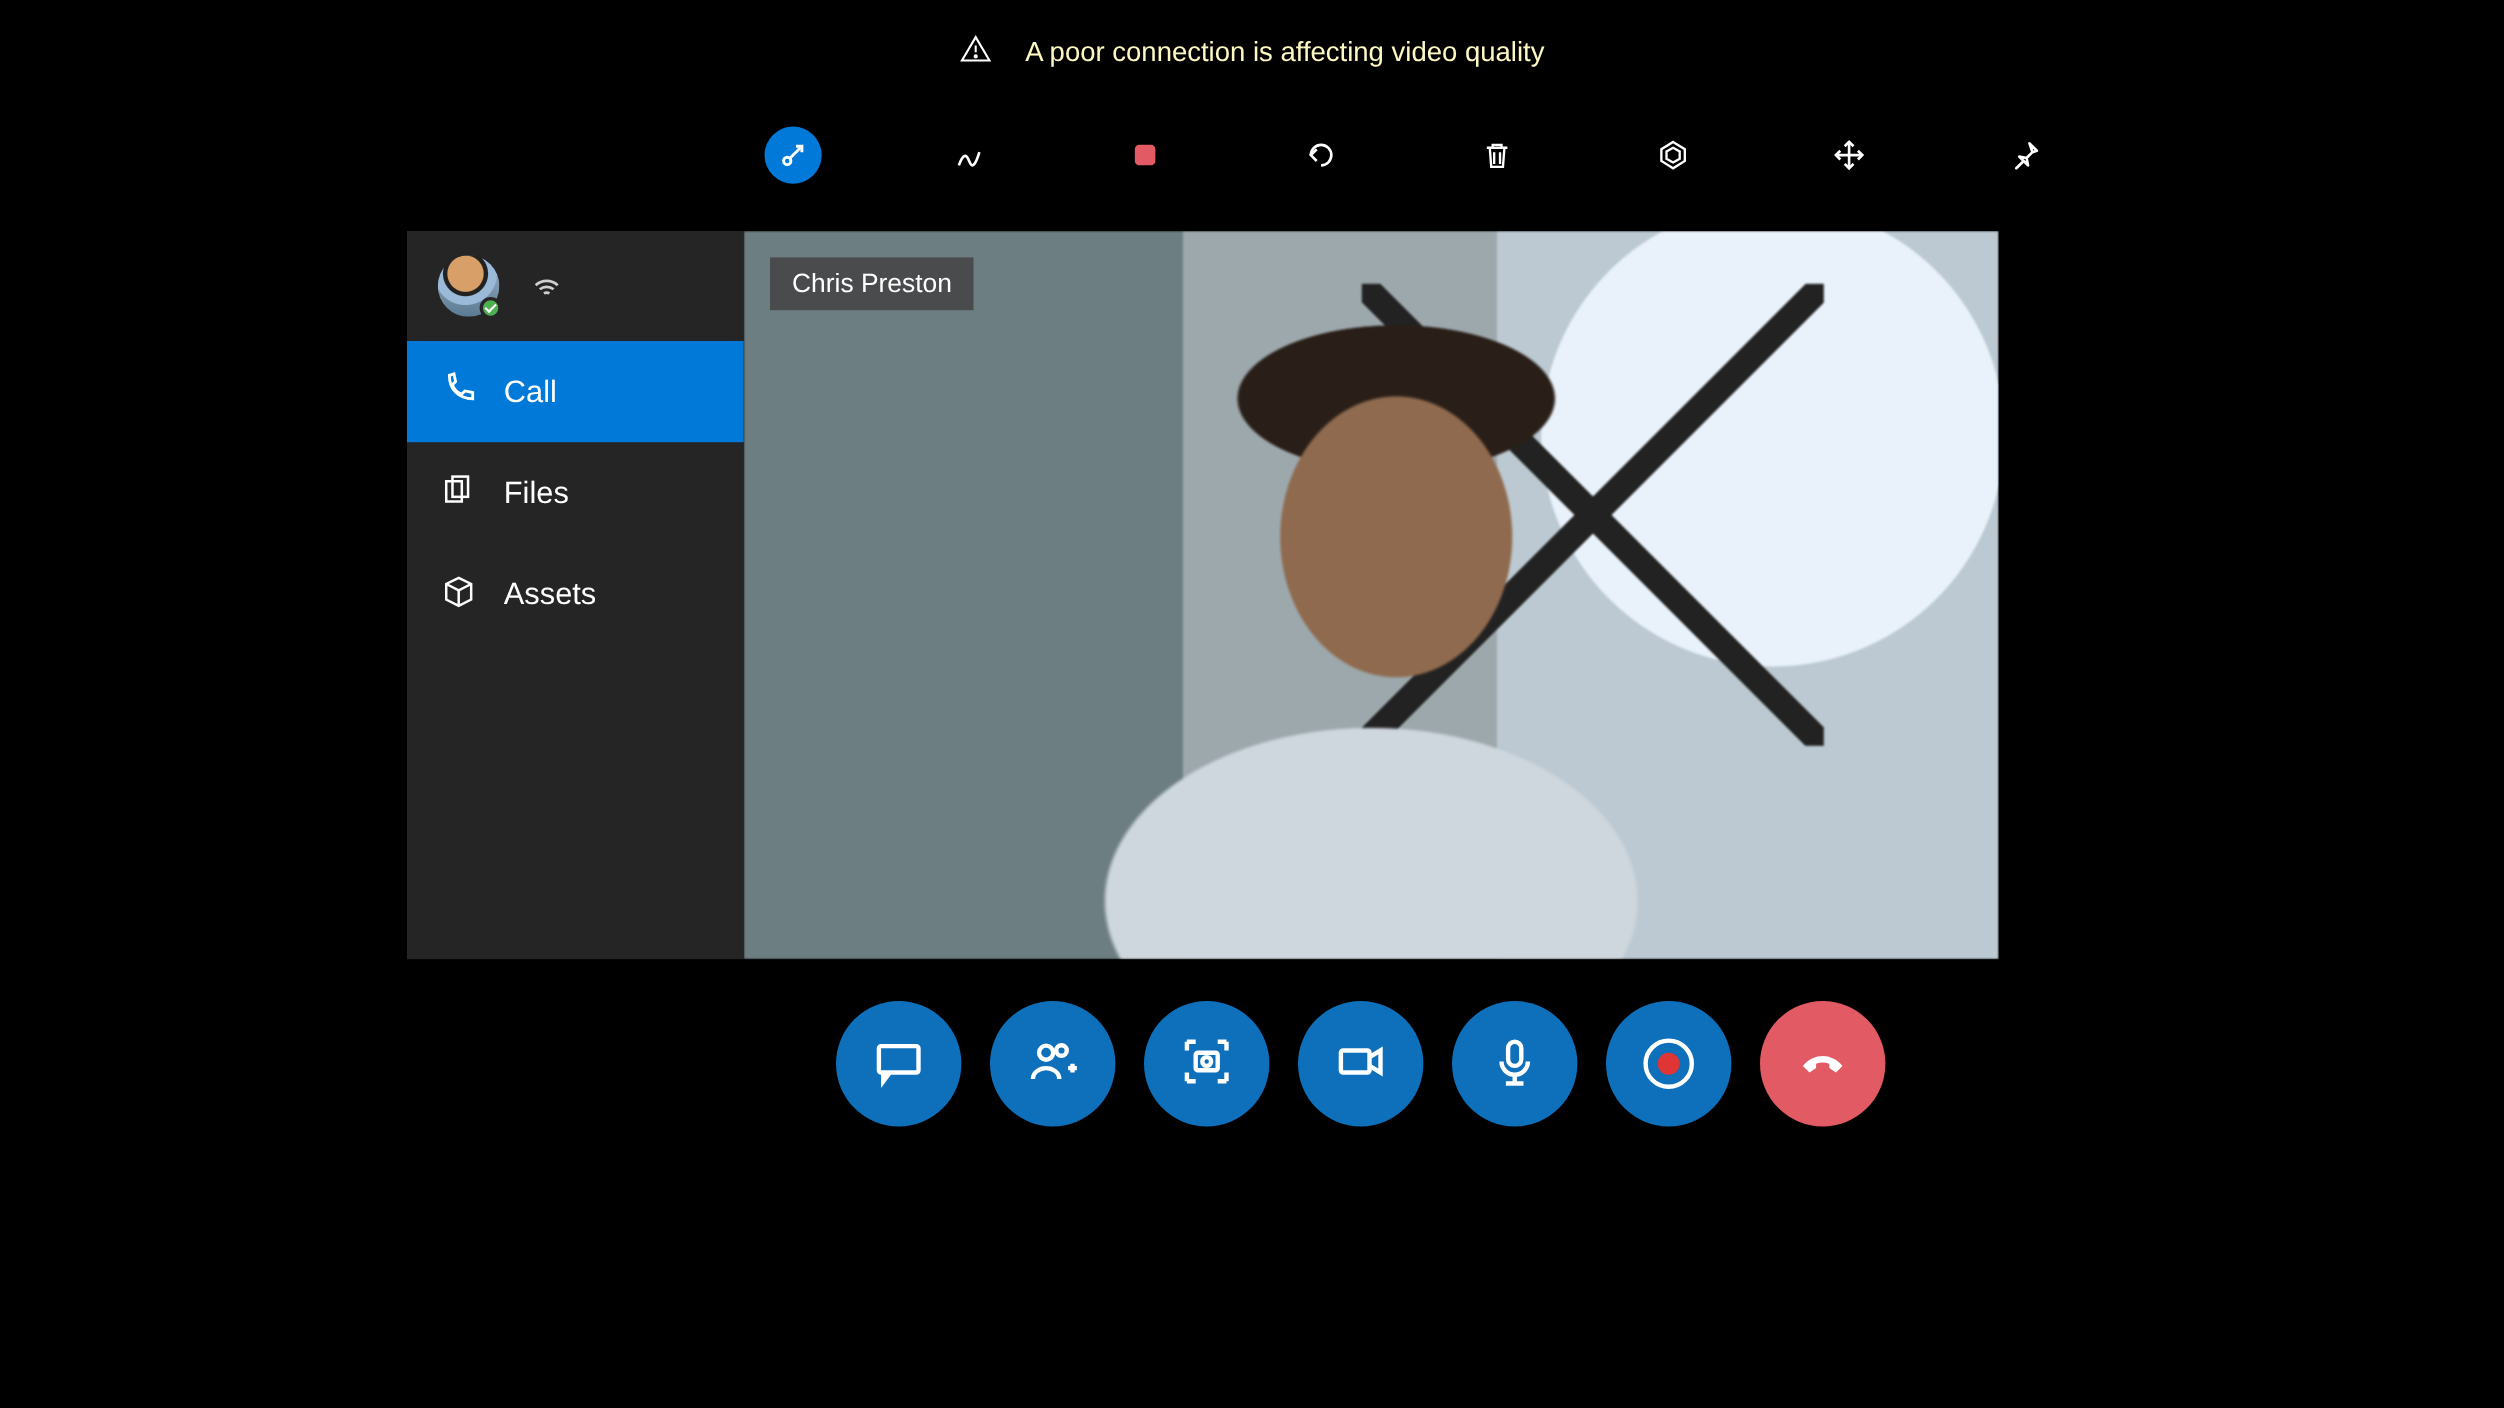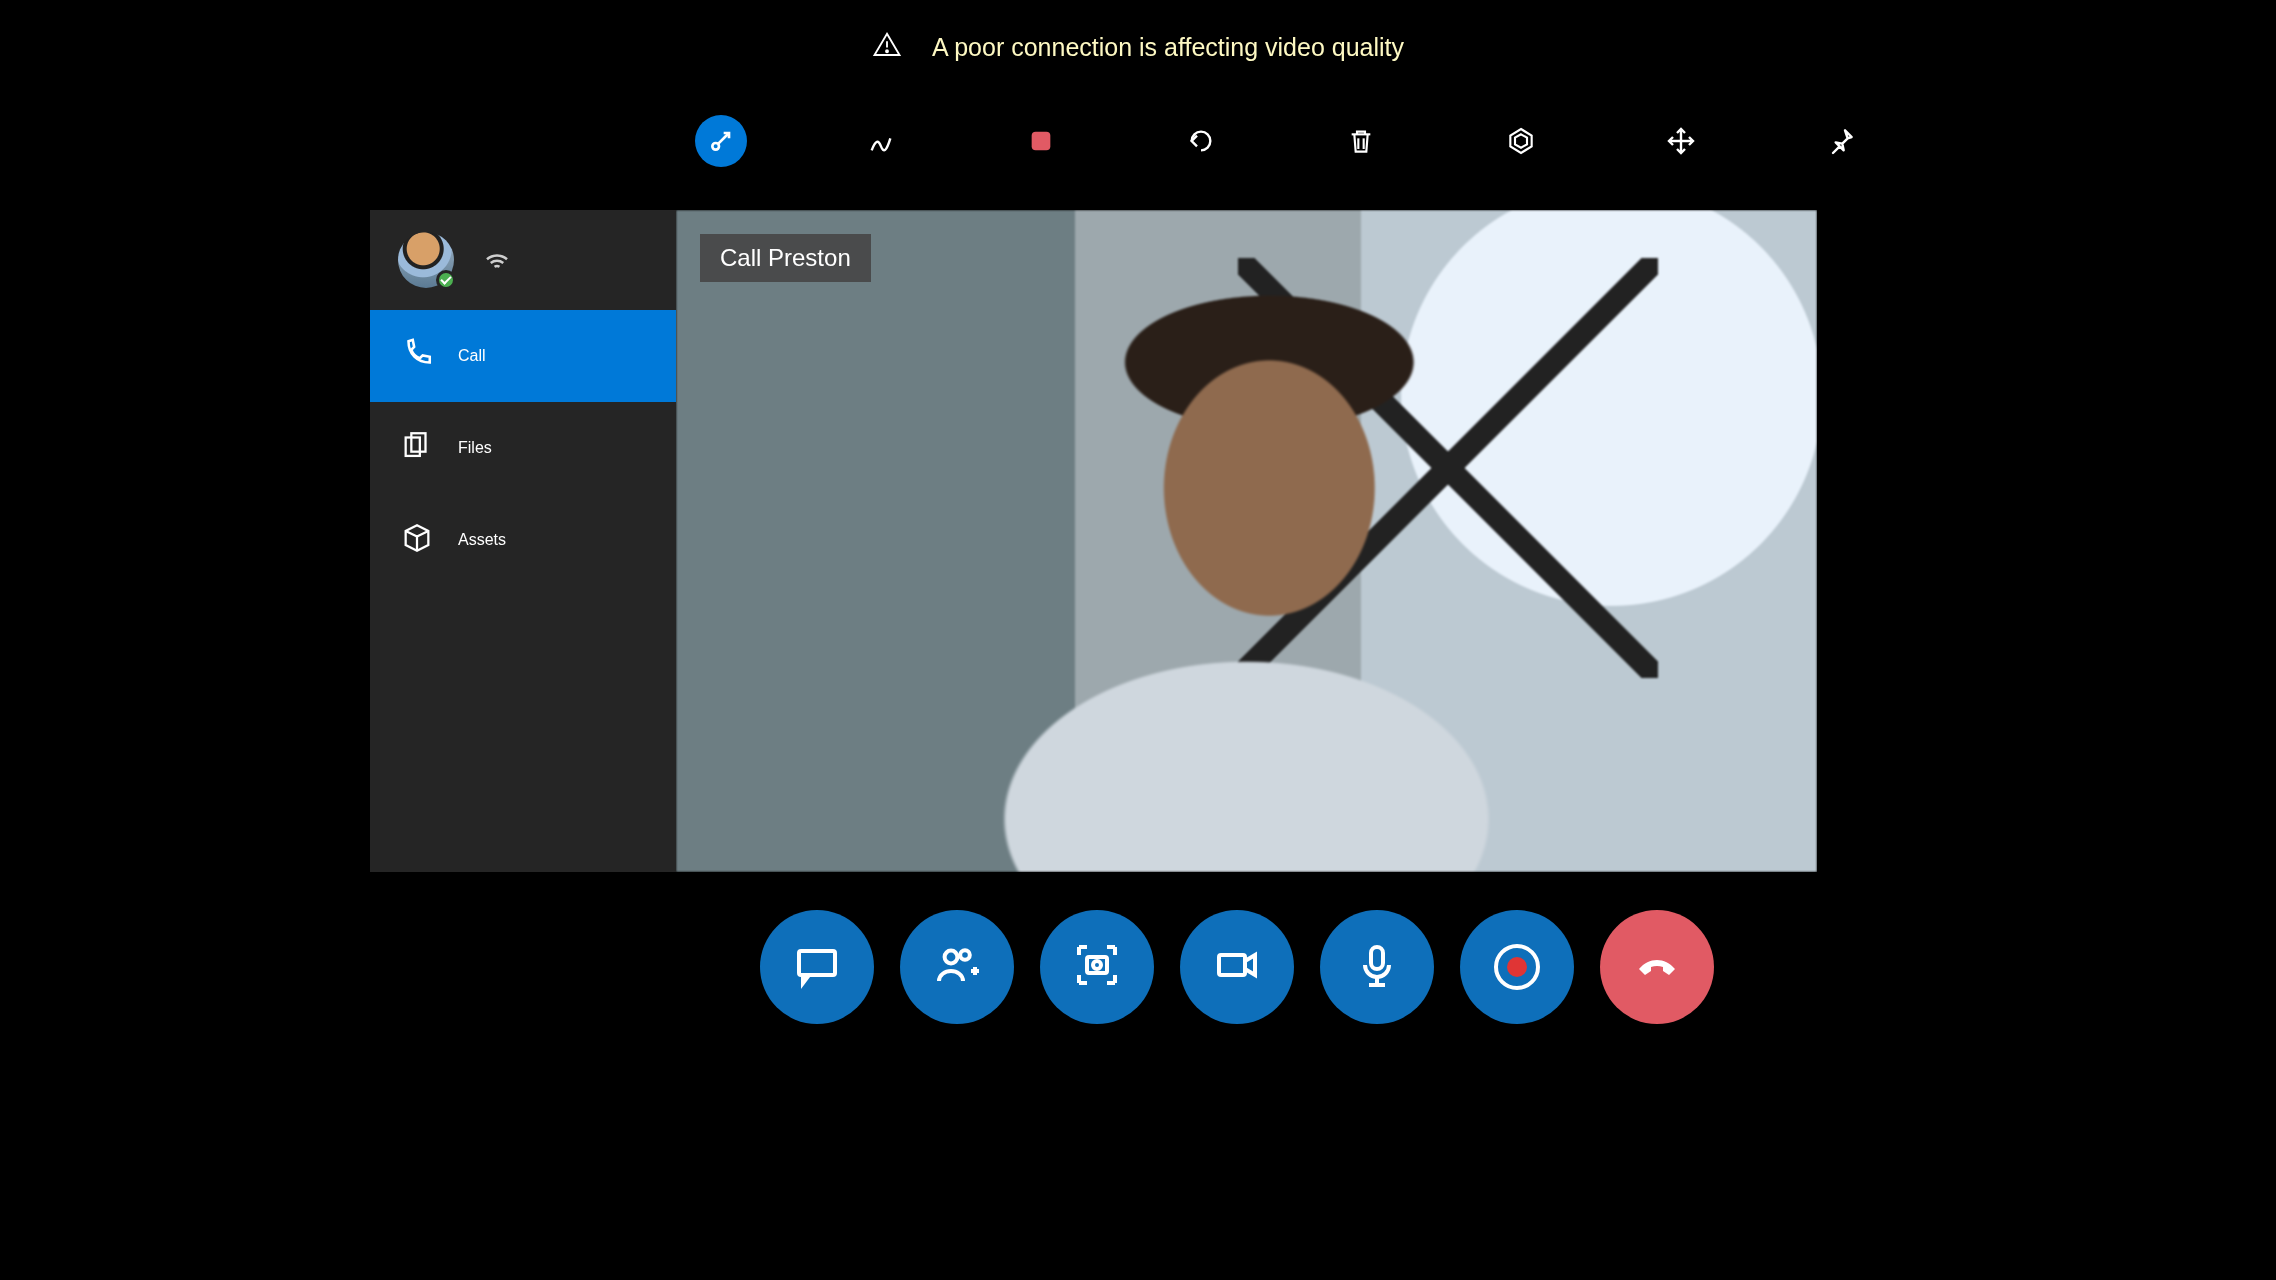--- a/index.html
+++ b/index.html
@@ -26,21 +26,21 @@
             background: radial-gradient(circle at 45% 30%, #d8a068 0 16px, #222 17px 20px, #9bbada 21px 28px, transparent 29px),
                         linear-gradient(#a3b7c8,#5b7a93); }
   .presence { position:absolute; right:-2px; bottom:-2px; width:20px; height:20px; border-radius:50%; background:#4caf50; border:3px solid #252525; display:flex;align-items:center;justify-content:center;}
   .presence::after{content:""; width:8px; height:4px; border-left:2px solid #fff; border-bottom:2px solid #fff; transform:rotate(-45deg); margin-top:-2px;}
   .wifi-icon svg{ width:30px; height:30px; }
 
   .sb-items { flex: 1; display: flex; flex-direction: column; }
   .sb-item { height: 92px; display: flex; align-items: center; gap: 24px; padding-left: 30px; cursor: pointer; }
   .sb-item.active { background: #0079d8; }
   .sb-item svg { width: 34px; height: 34px; flex-shrink: 0; }
-  .sb-label { font-size: 16px; }
+  .sb-label { font-size: 28px; }
   .sb-spacer { flex: 1; }
 
   .video { flex: 1; height: 100%; position: relative; overflow: hidden; }
   .video-bg { position:absolute; inset:0; filter: blur(1px);
     background:
       
       radial-gradient(ellipse 190px 230px at 52% 42%, #8f6a4e 0 55%, transparent 56%), 
       radial-gradient(ellipse 260px 120px at 52% 23%, #2a1f18 0 55%, transparent 56%), 
       radial-gradient(ellipse 400px 260px at 50% 92%, #cfd7de 0 60%, transparent 61%), 
       
@@ -180,21 +180,21 @@
                 <path d="M4 7l8 4 8-4"></path>
                 <path d="M12 11v10"></path>
               </svg></span>
             <span class="sb-label">Assets</span>
           </div>
           <div class="sb-spacer"></div>
         </div>
     </div>
     <div class="video">
       <div class="video-bg"></div>
-      <div class="name-chip">Call Preston</div>
+      <div class="name-chip">Chris Preston</div>
     </div>
   </div>
 
   <div class="callbar" id="callbar">
       <div class="cb-btn cb-blue">
         <span><svg viewBox="0 0 24 24" stroke="#fff" stroke-width="2" fill="none">
             <rect x="3" y="5" width="18" height="12" rx="1"></rect>
             <path d="M8 17l-3 4v-4"></path>
           </svg></span>
       </div>

